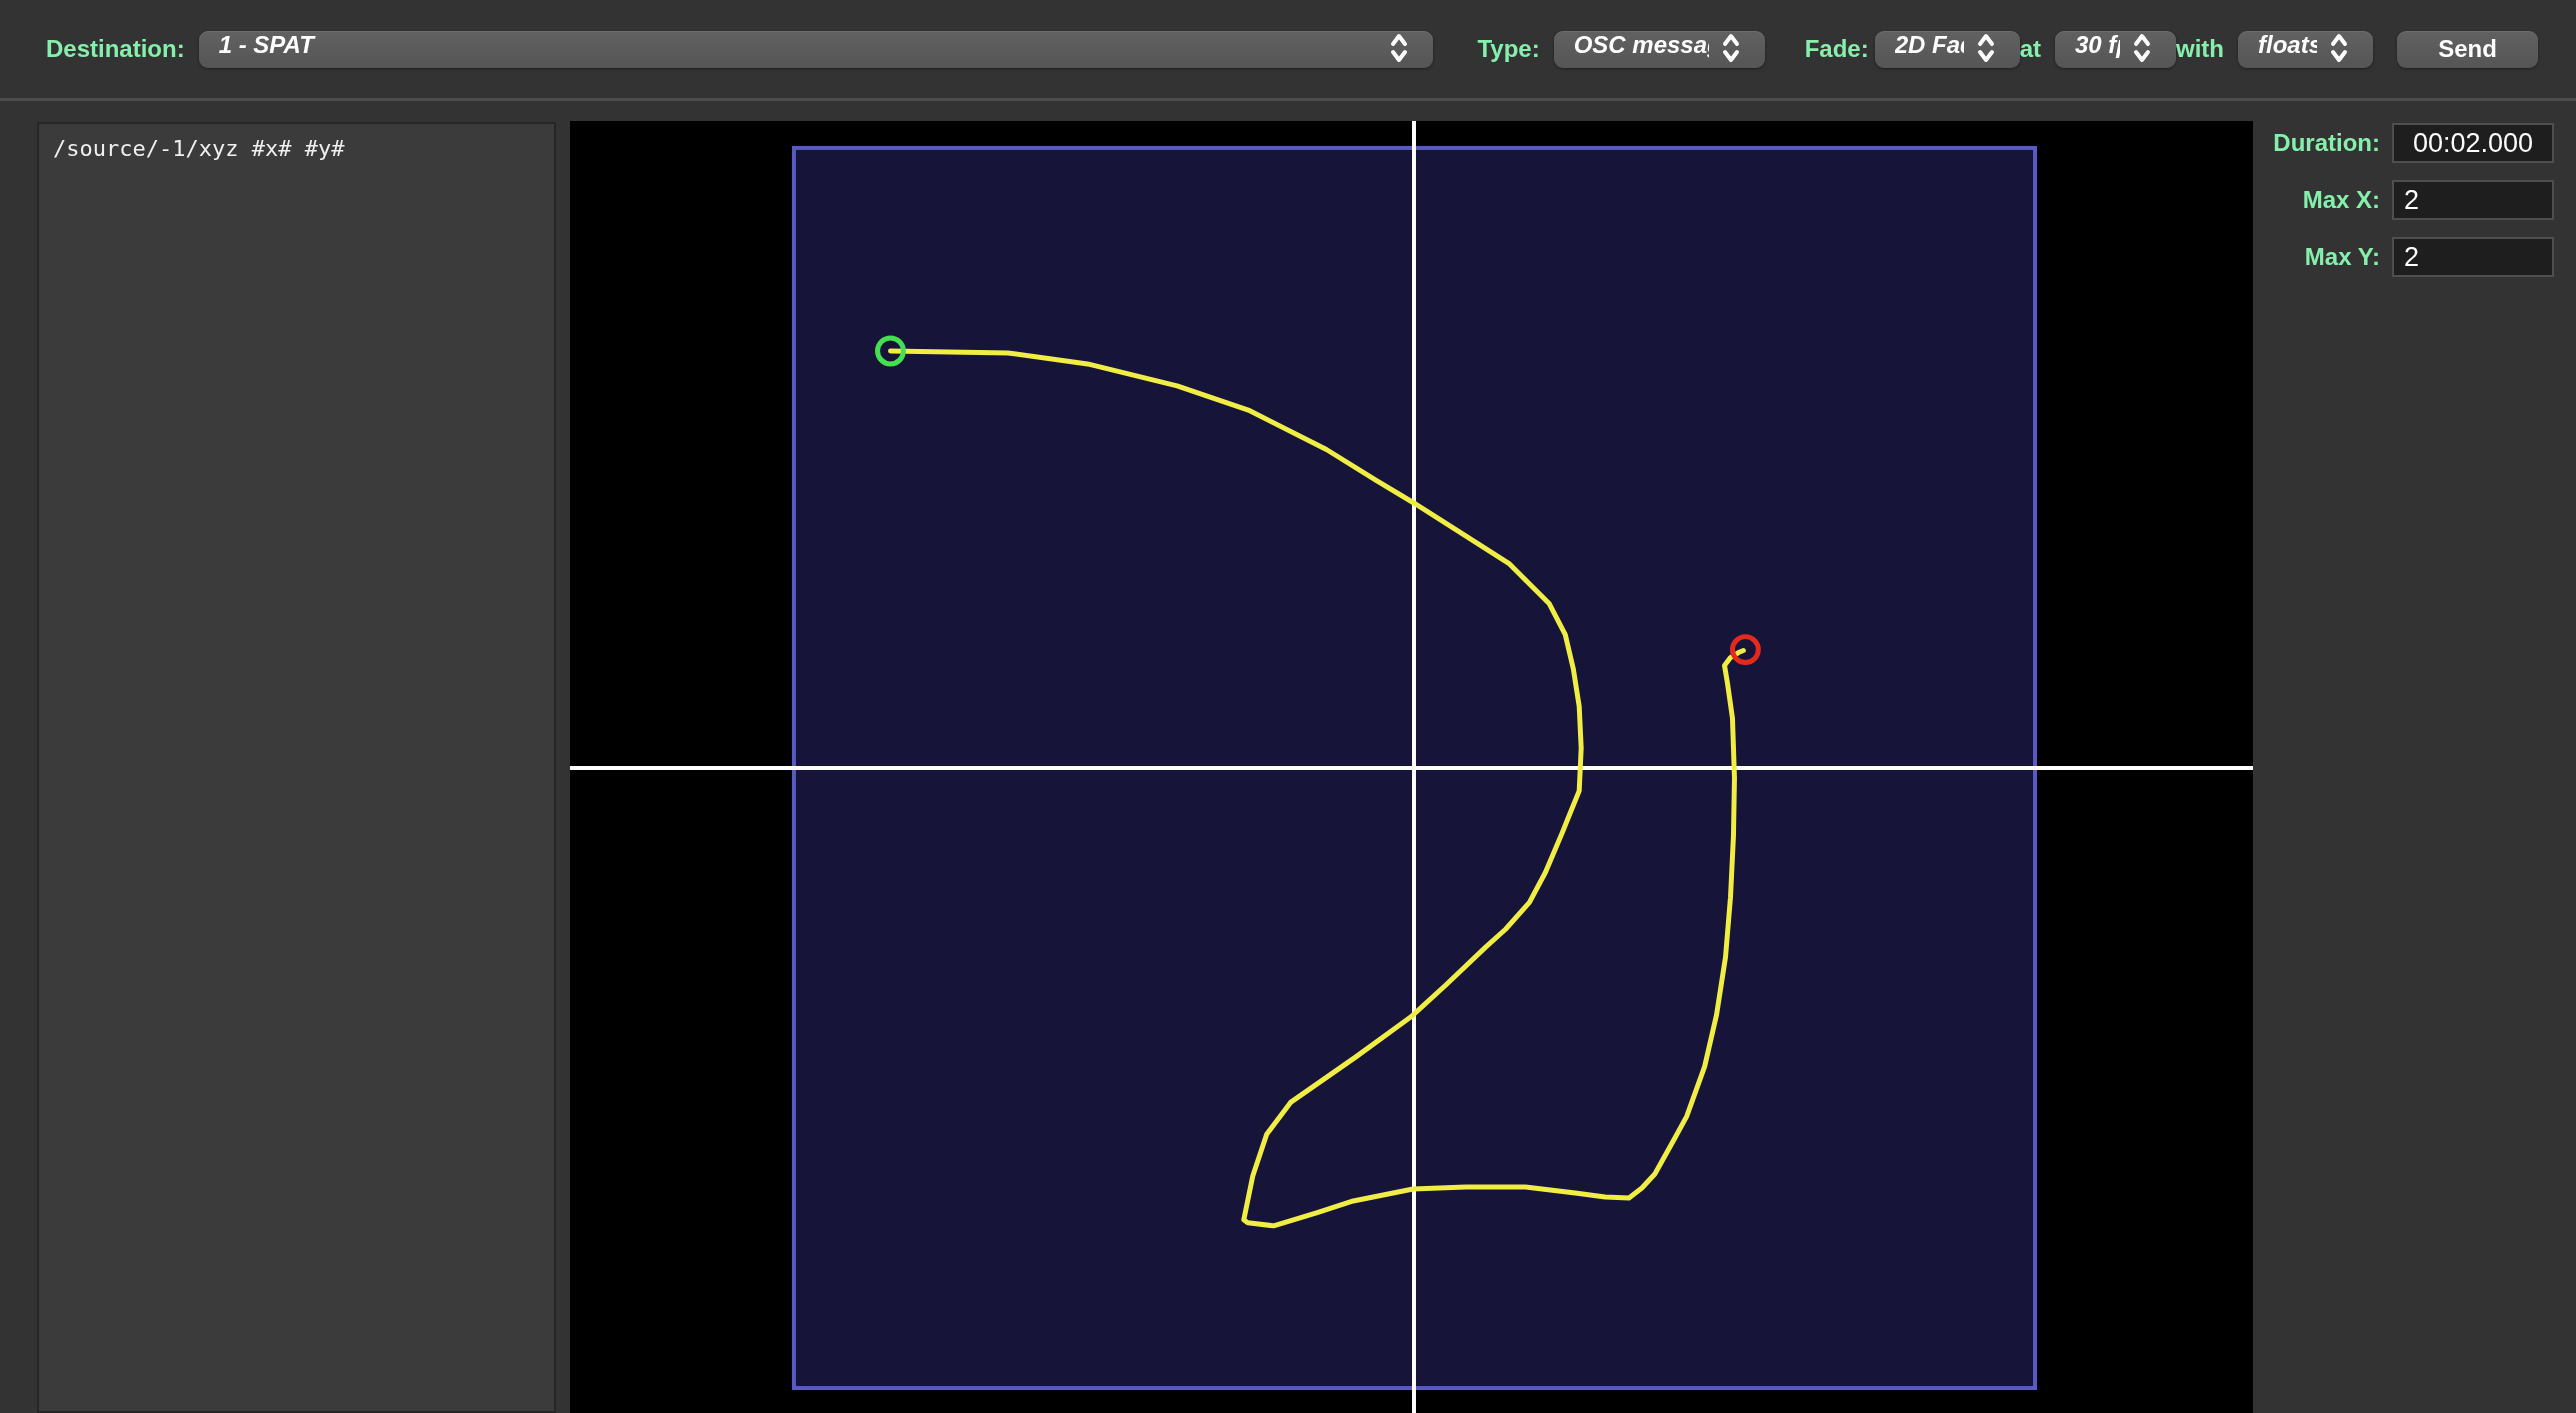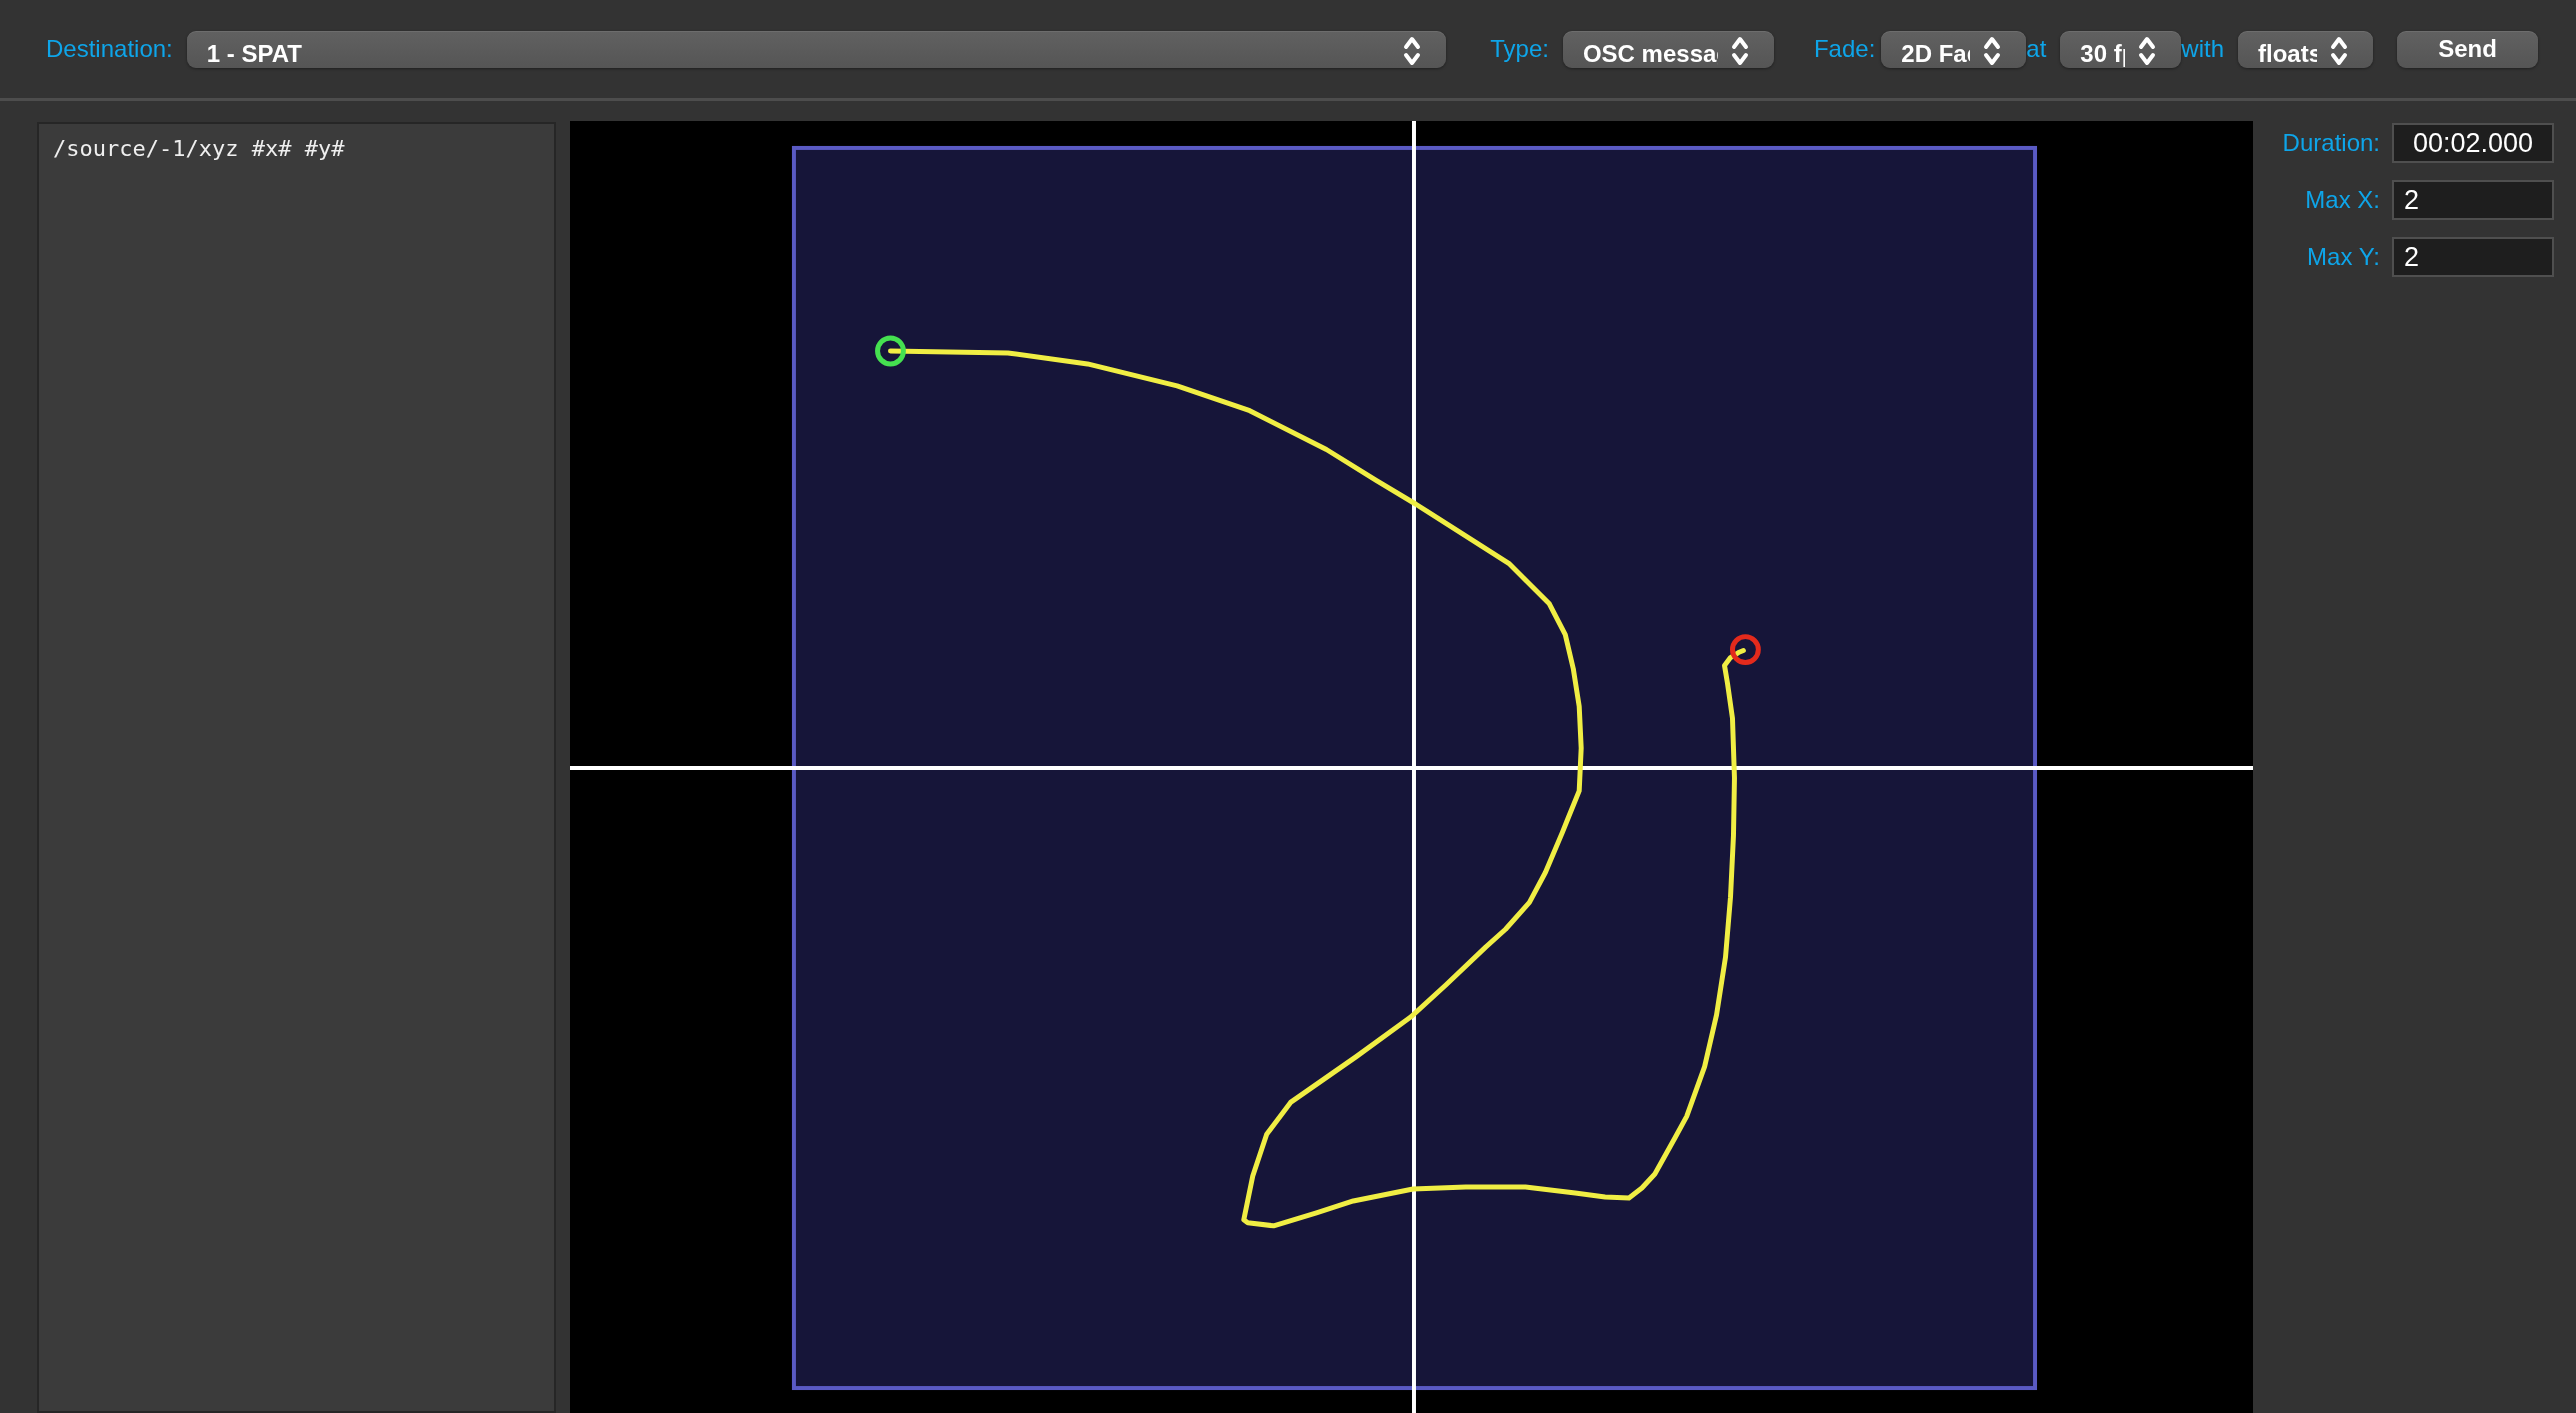--- a/index.html
+++ b/index.html
@@ -9,27 +9,27 @@
     font-family:"Liberation Sans",sans-serif;
     -webkit-font-smoothing:antialiased;
   }
   
   .toolbar{
     position:absolute;left:0;top:0;width:2576px;height:101px;
     background:#333333;border-bottom:3px solid #4d4d4d;
     display:flex;align-items:center;box-sizing:border-box;
     padding:0 38px 0 46px;
   }
-  .lbl{color:#0ea5e9;font-size:24px;white-space:nowrap;}
+  .lbl{color:#86efac;font-size:24px;white-space:nowrap;font-weight:bold;}
   .dropdown{
     height:37px;border-radius:9px;
     background:linear-gradient(180deg,#616161,#555555);
     box-shadow:0 1px 3px rgba(0,0,0,.4), inset 0 1px 0 rgba(255,255,255,.08);
-    display:flex;align-items:flex-end;box-sizing:border-box;
-    padding:0 24px 0 20px;cursor:default;flex:0 0 auto;
+    display:flex;align-items:flex-start;box-sizing:border-box;
+    padding:0 24px 0 20px;cursor:default;flex:0 0 auto;font-style:italic;
   }
   .dd-text{color:#ffffff;font-size:24px;font-weight:600;flex:1 1 auto;white-space:nowrap;overflow:hidden;}
   .dd-arrows{flex:0 0 auto;margin-left:12px;display:flex;align-items:center;}
   .dd-arrows svg{display:block;}
   .grow{flex:1 1 auto;margin-left:14px;}
   .tb-gap-lg{margin-left:44px;margin-right:14px;}
   .tb-gap-md{margin-left:40px;margin-right:6px;}
   .tb-gap-sm{margin-right:14px;}
   .btn-send{
     height:37px;width:141px;margin-left:24px;border:none;border-radius:9px;

